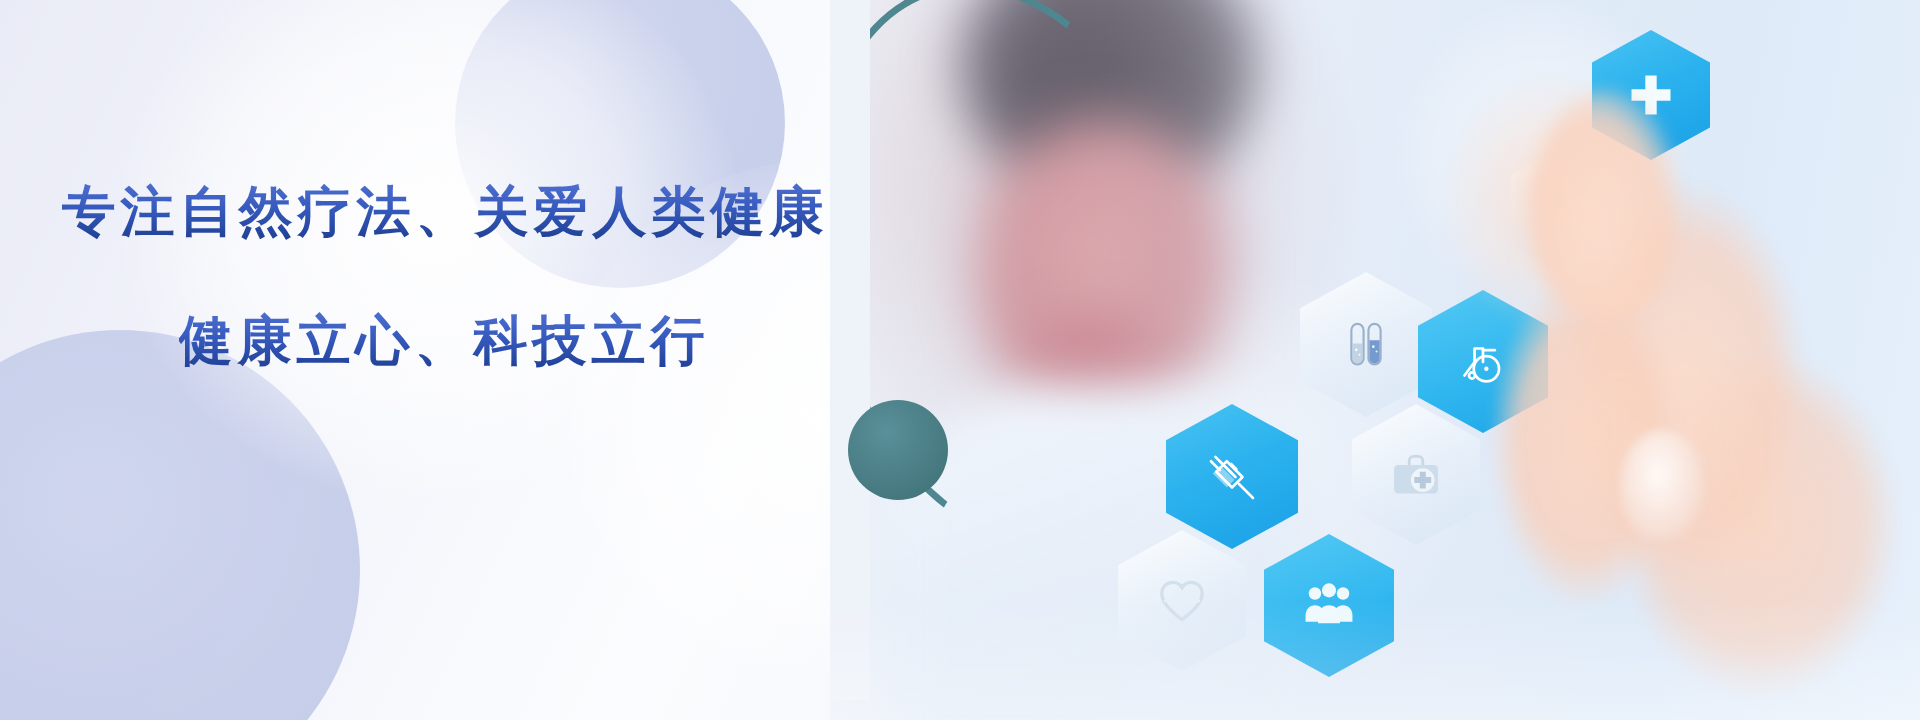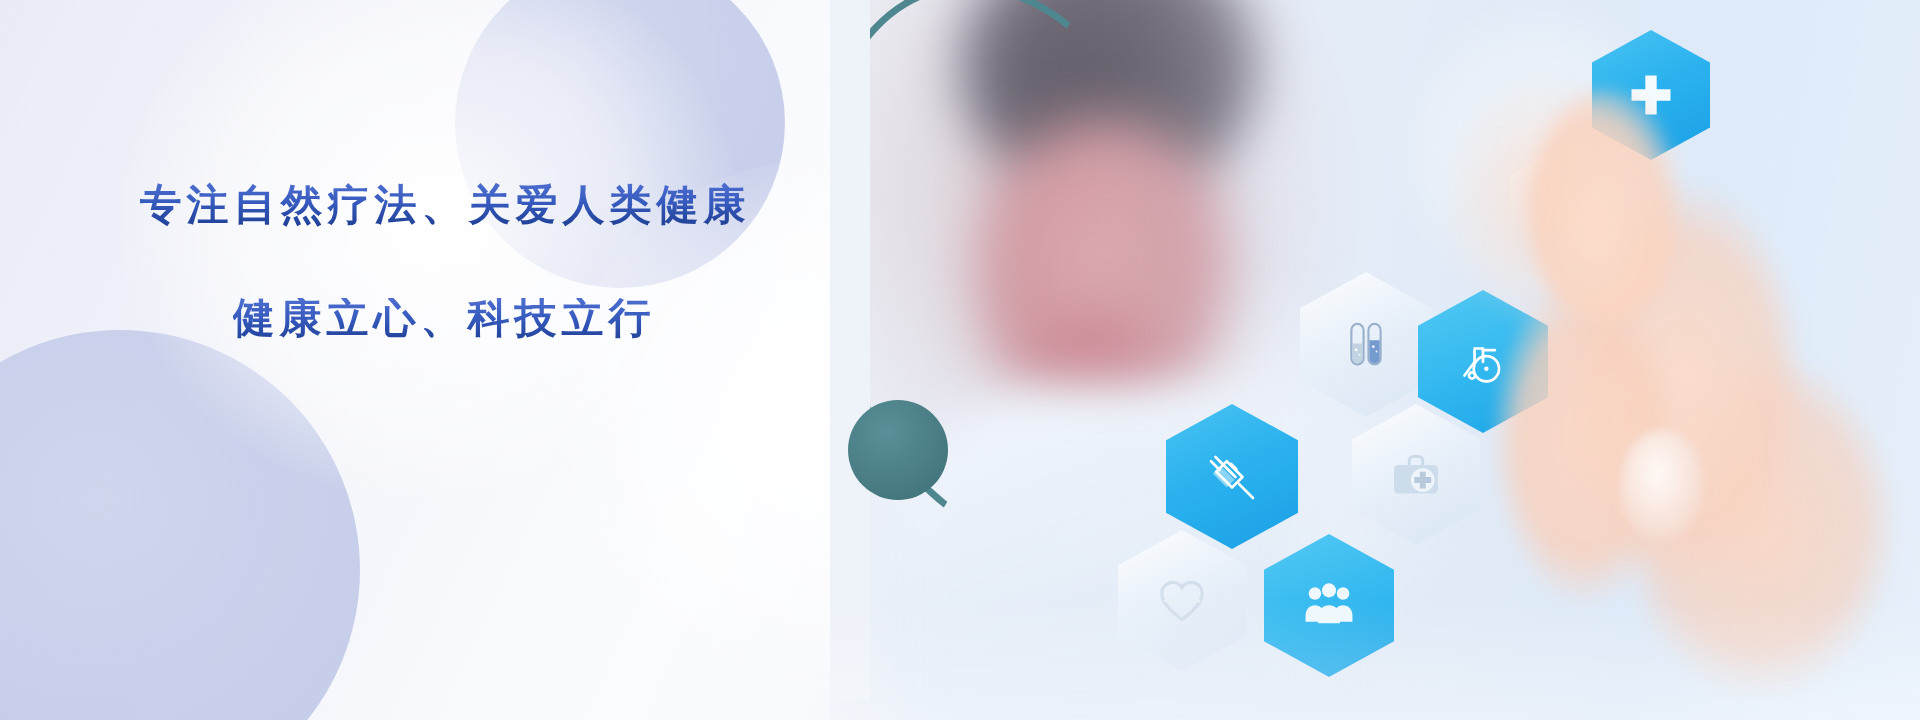--- a/index.html
+++ b/index.html
@@ -38,42 +38,42 @@
   }
 
   
   .copy{
     position:absolute;left:0;top:182px;width:880px;
     text-align:center;
   }
   .headline{
     font-family:"DejaVu Sans","Liberation Sans",sans-serif;
     font-weight:bold;
-    font-size:42px;
+    font-size:54px;
     letter-spacing:5px;
     color:#2f54b7;
     background:linear-gradient(180deg,#4e6fd0 0%,#3458bb 48%,#1f3f93 100%);
     -webkit-background-clip:text;
     background-clip:text;
     -webkit-text-fill-color:transparent;
     text-shadow:none;
     line-height:1.1;
     position:relative;
     white-space:nowrap;
     display:inline-block;
   }
   .headline::after{
     content:attr(data-shadow);
     position:absolute;left:3px;top:3px;
     color:rgba(90,110,170,.30);
     -webkit-text-fill-color:rgba(90,110,170,.30);
     z-index:-1;
   }
   .line1{margin-left:10px;}
-  .line2{margin-top:70px;margin-left:8px;font-family:Liberation Mono, monospace;}
+  .line2{margin-top:70px;margin-left:8px;}
 
   
   .hero{
     position:absolute;right:0;top:0;width:1090px;height:720px;overflow:hidden;
   }
   .hero-bg{
     position:absolute;inset:0;
     background:
       radial-gradient(ellipse 360px 300px at 36% 66%, rgba(255,255,255,.65) 0%, rgba(255,255,255,0) 70%),
       radial-gradient(ellipse 420px 520px at 22% 26%, rgba(201,164,170,.55) 0%, rgba(201,164,170,0) 70%),

